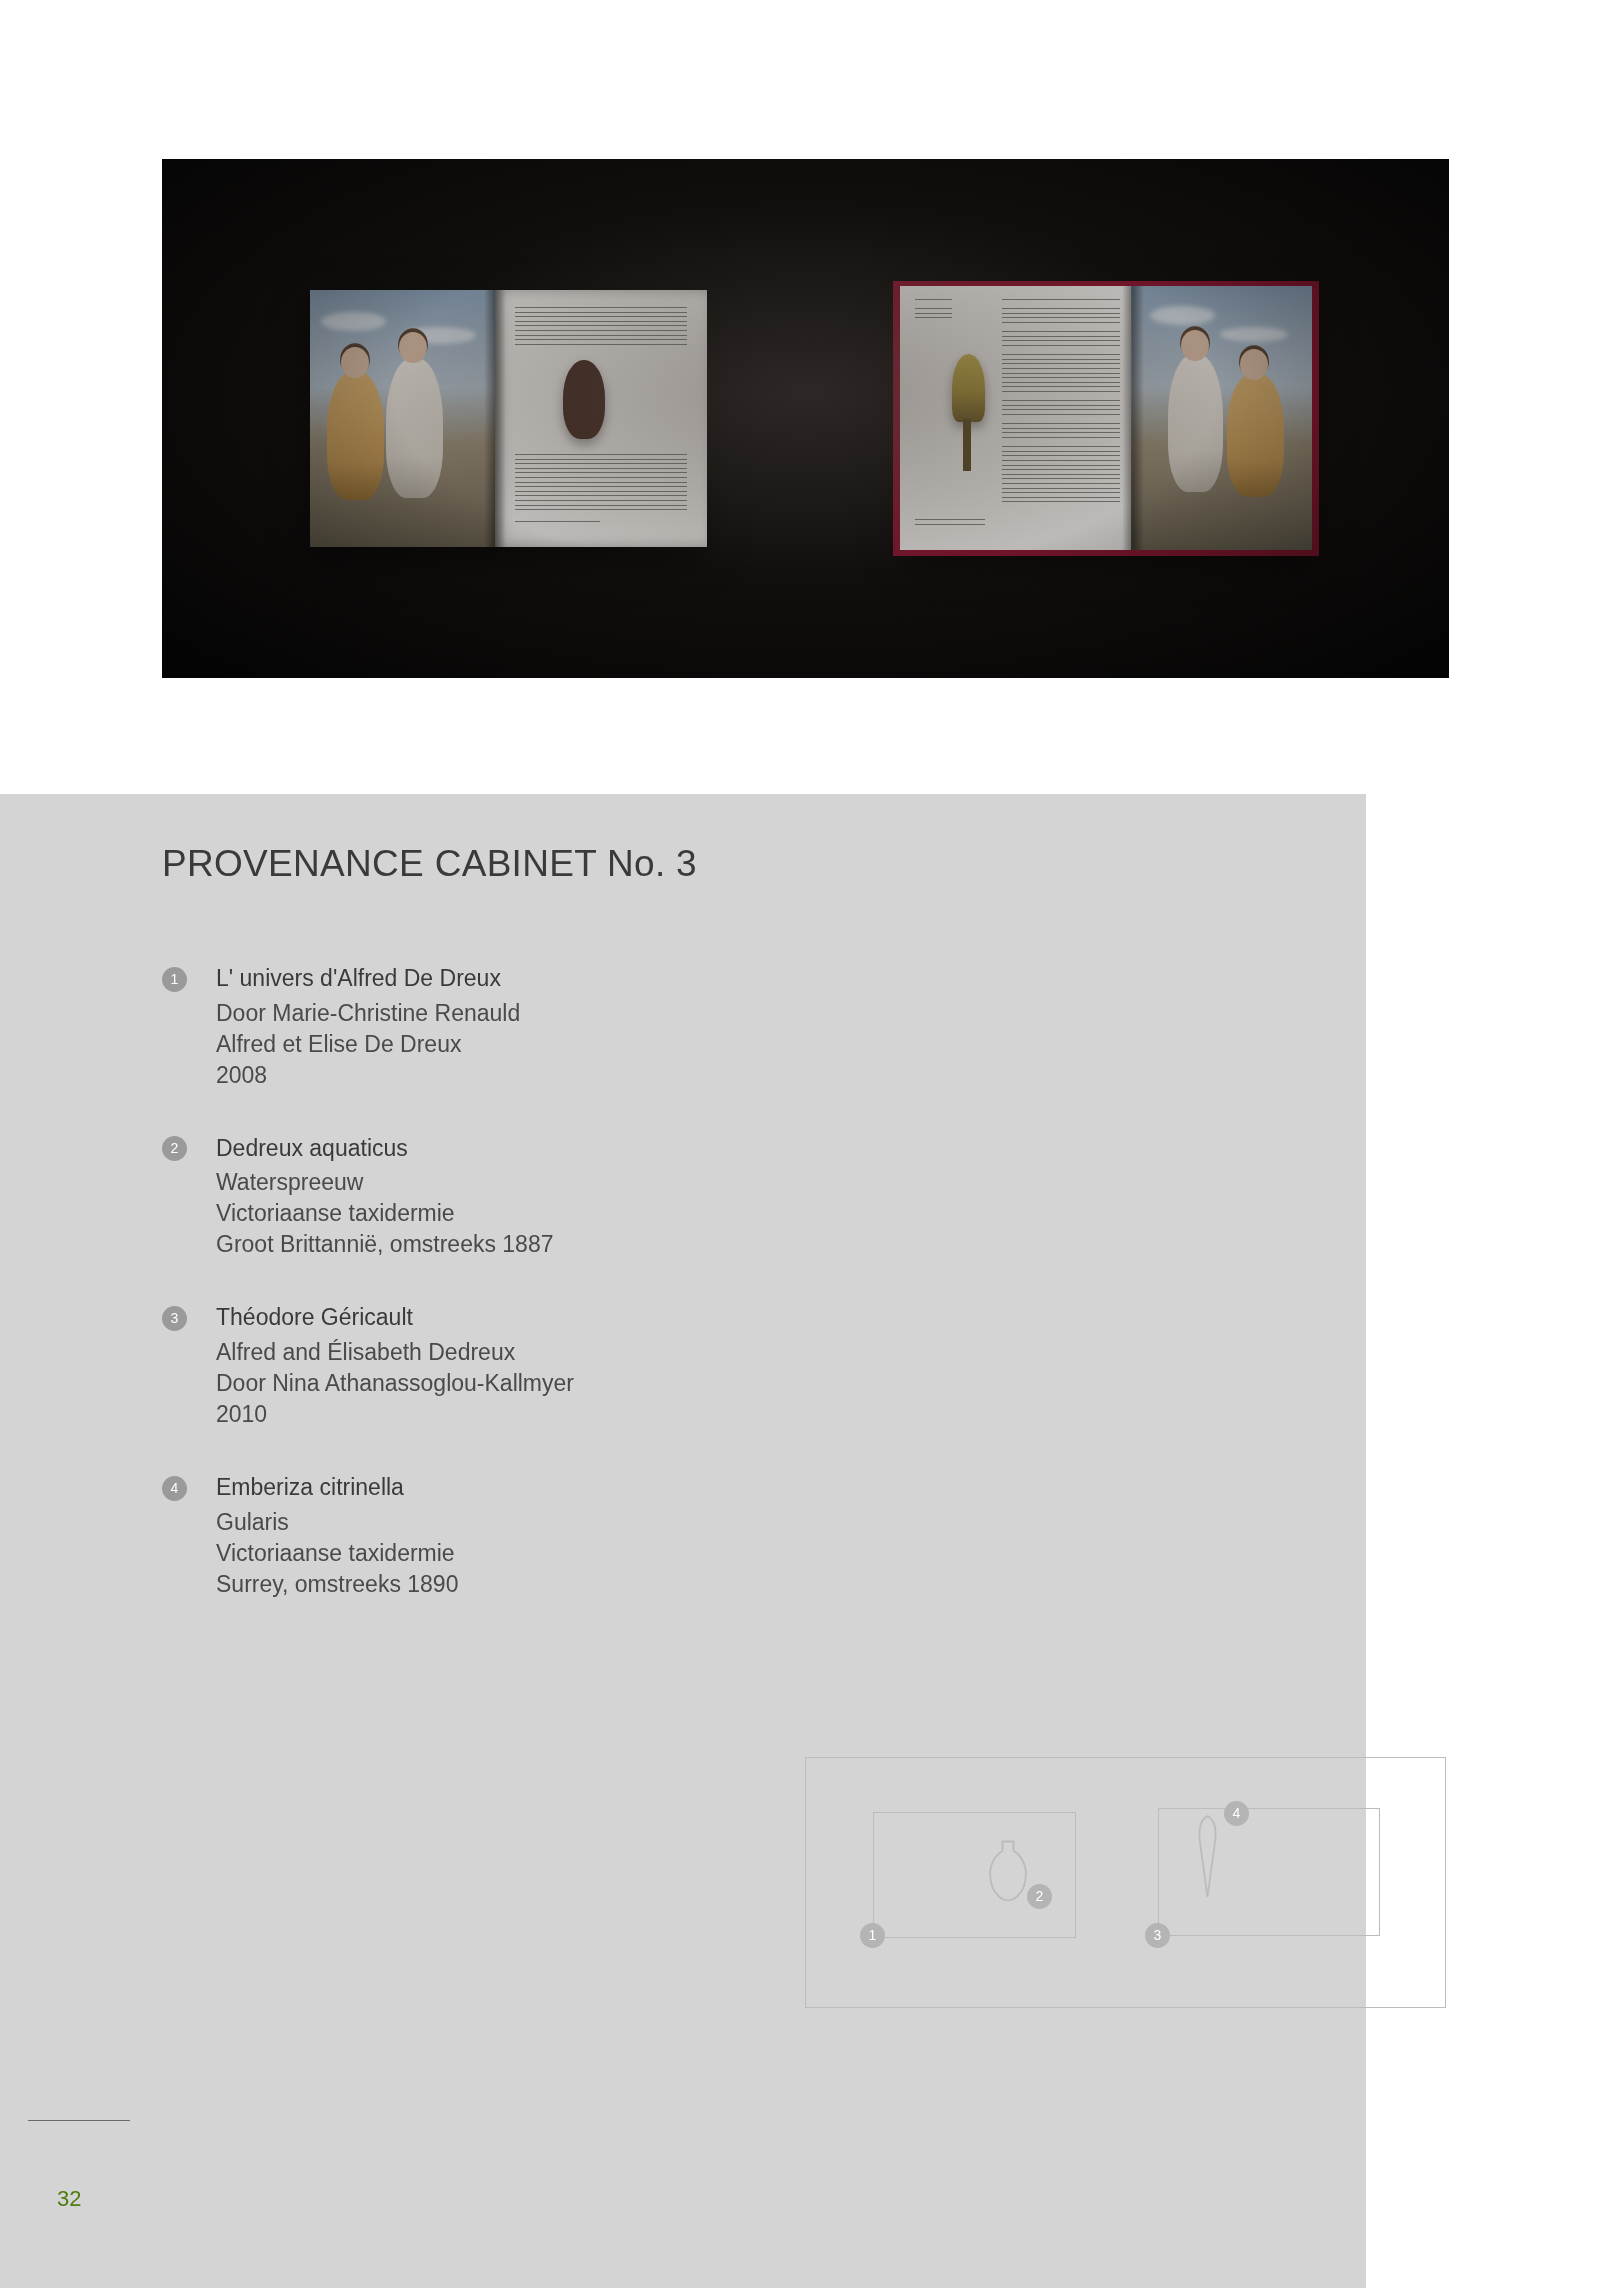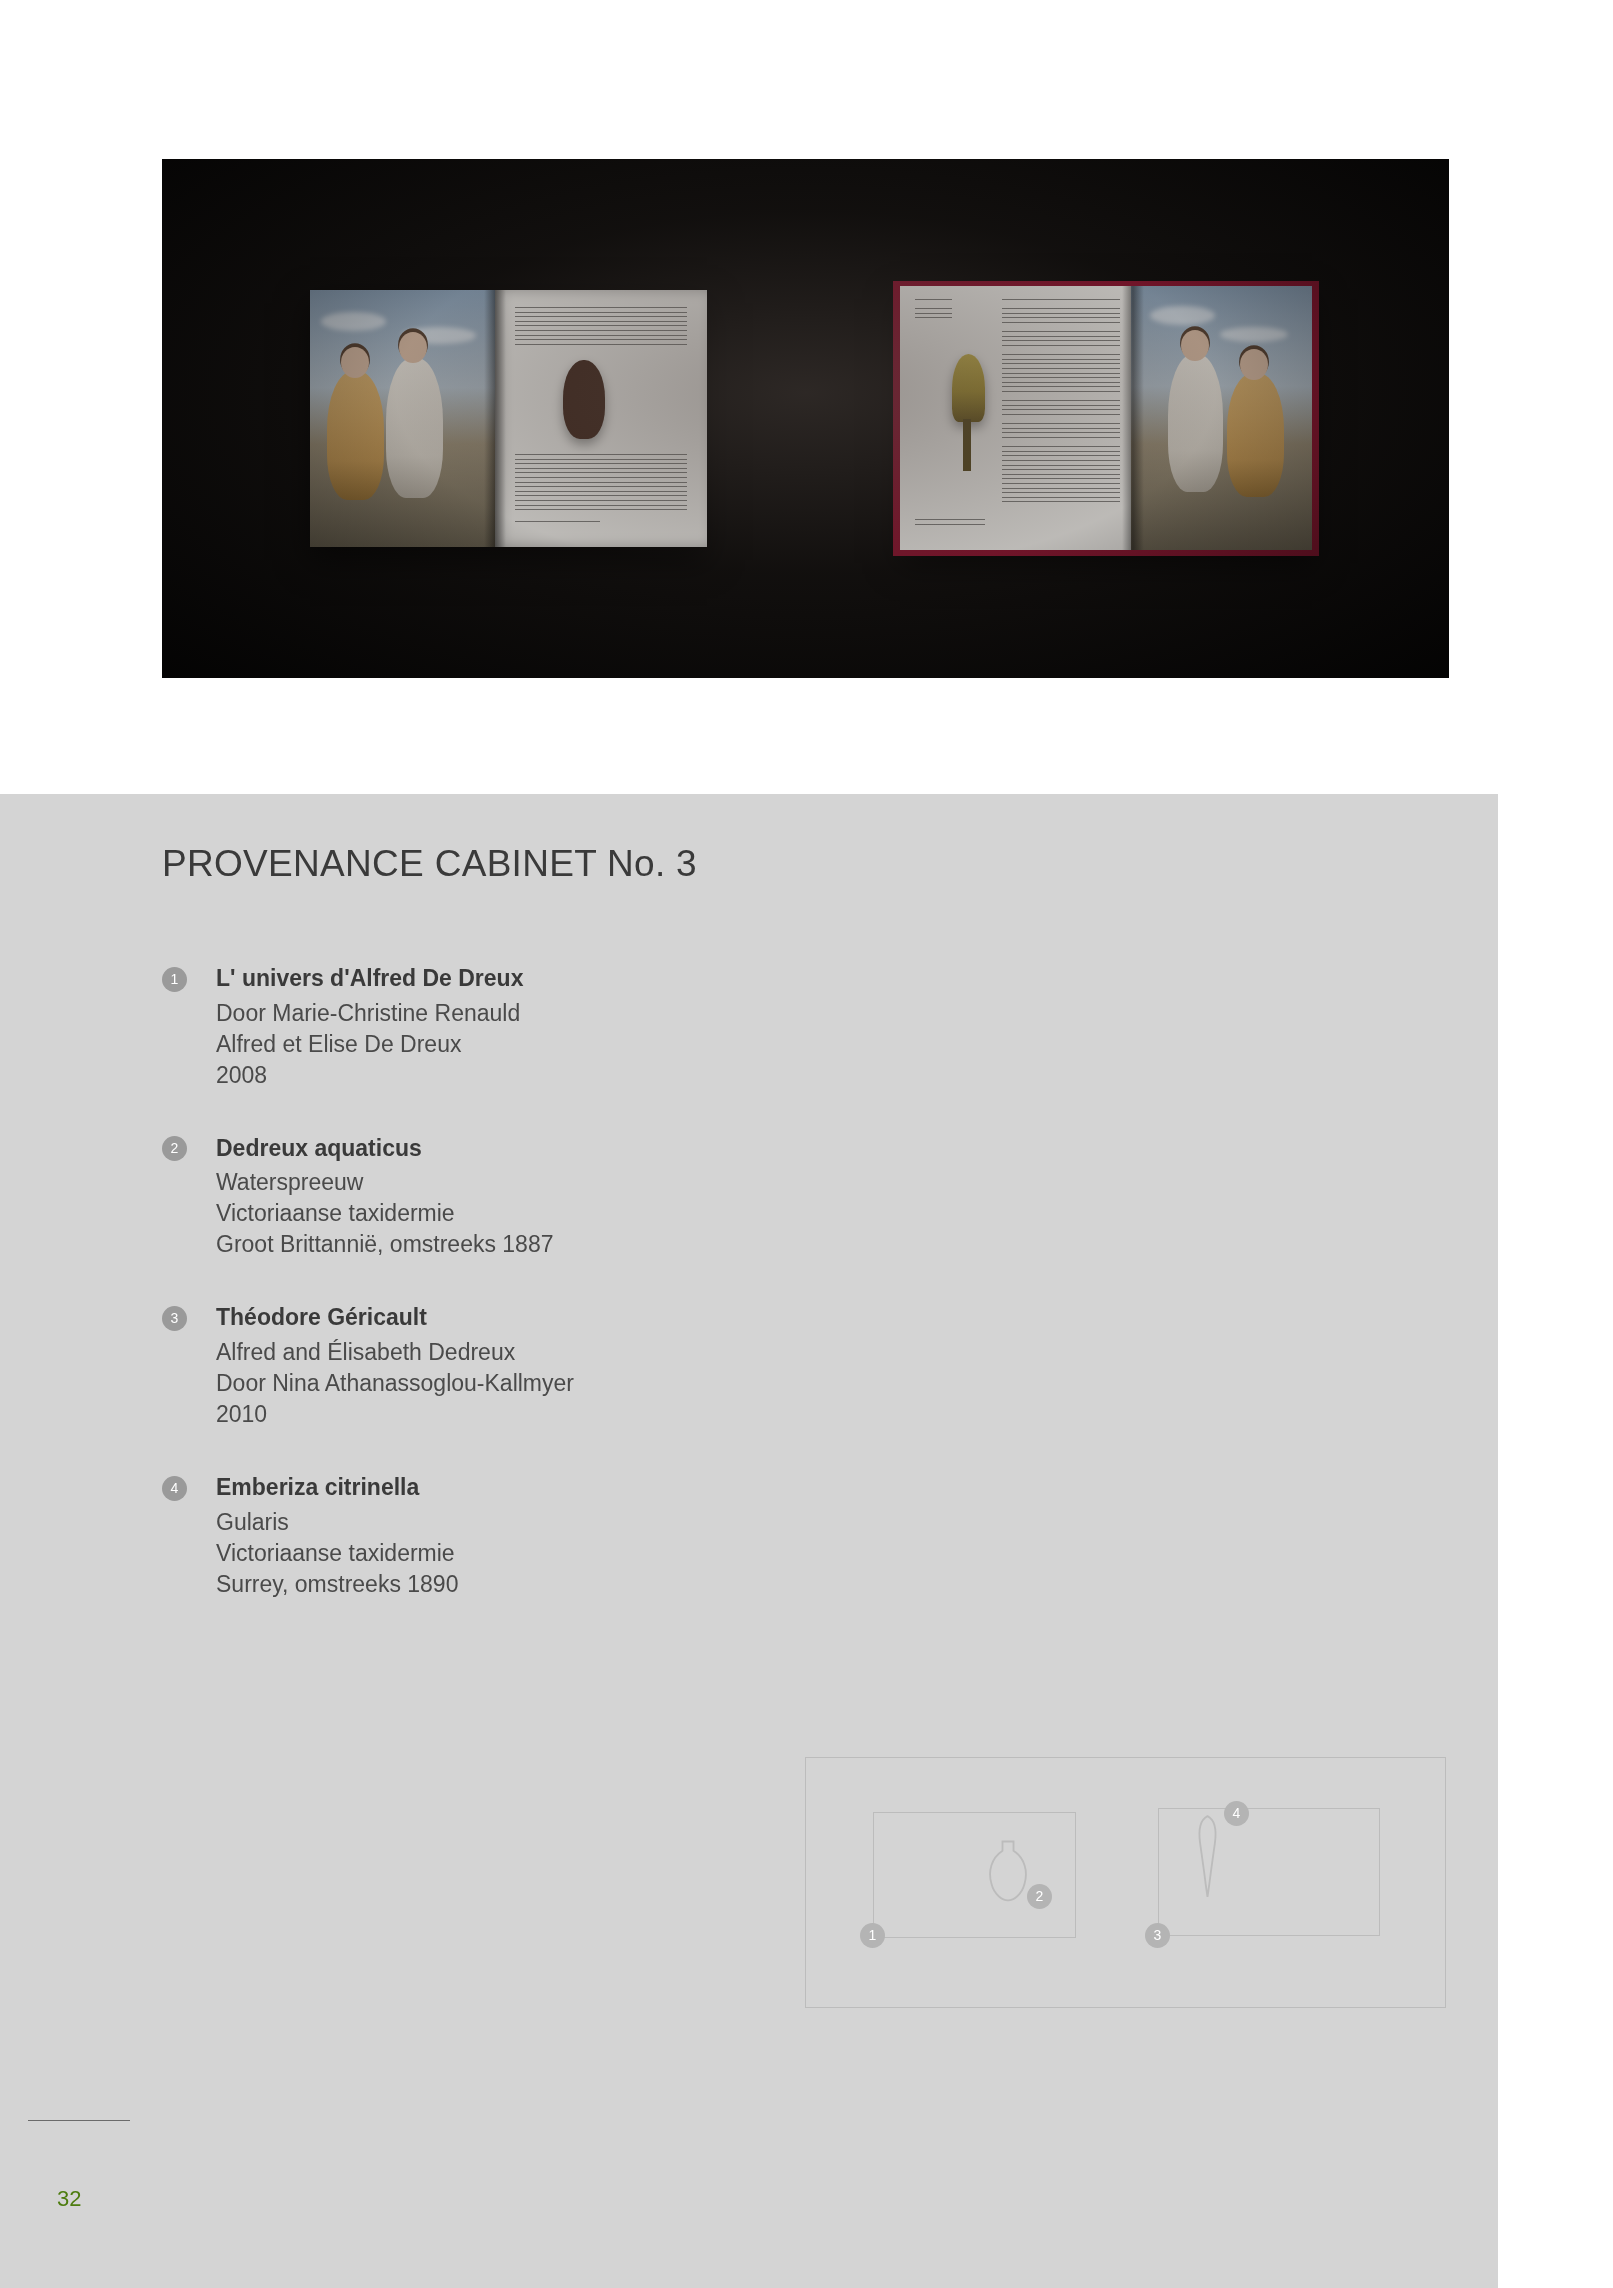--- a/index.html
+++ b/index.html
@@ -114,21 +114,21 @@
   .redcover {
     position: absolute;
     background: #8d1430;
   }
 
   
   .panel {
     position: absolute;
     left: 0;
     top: 794px;
-    width: 1498px;
+    width: 1366px;
     height: 1495px;
     background: #d4d4d4;
   }
   .page-title {
     position: absolute;
     left: 162px;
     top: 49px;
     font-size: 37px;
     font-weight: 400;
     letter-spacing: 0.3px;
@@ -156,21 +156,21 @@
     border-radius: 50%;
     background: #9a9a9a;
     color: #ffffff;
     font-size: 14px;
     line-height: 25px;
     text-align: center;
     font-family: "Liberation Sans", sans-serif;
   }
   .entry-title {
     font-size: 23px;
-    font-weight: bold;
+    font-weight: normal;
     color: #3a3a3a;
     line-height: 31px;
     margin: 0 0 3.7px 0;
   }
   .entry-line {
     font-size: 23px;
     font-weight: 400;
     color: #4a4a4a;
     line-height: 31px;
     margin: 0;

